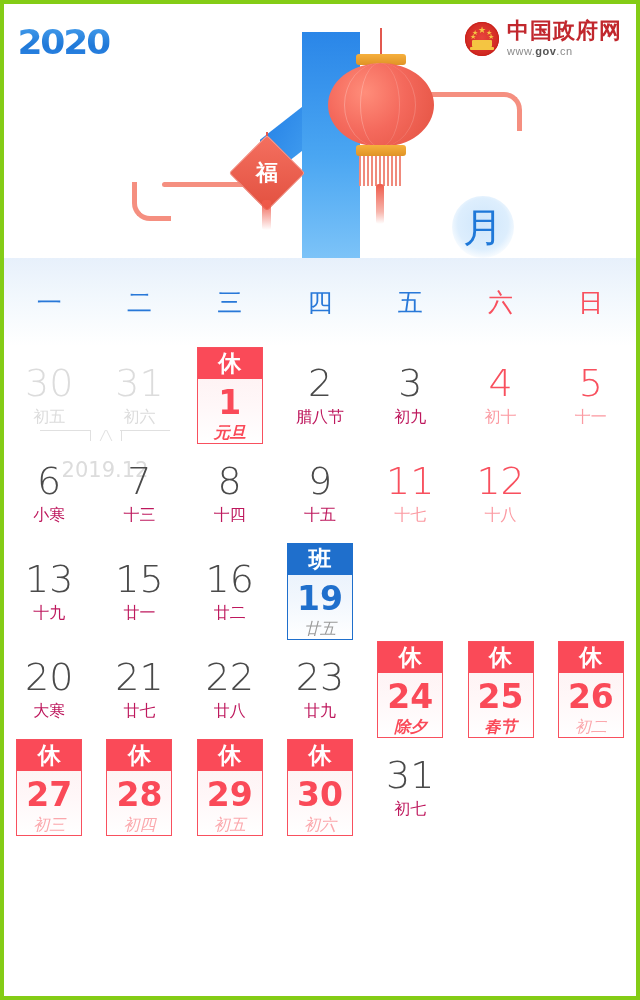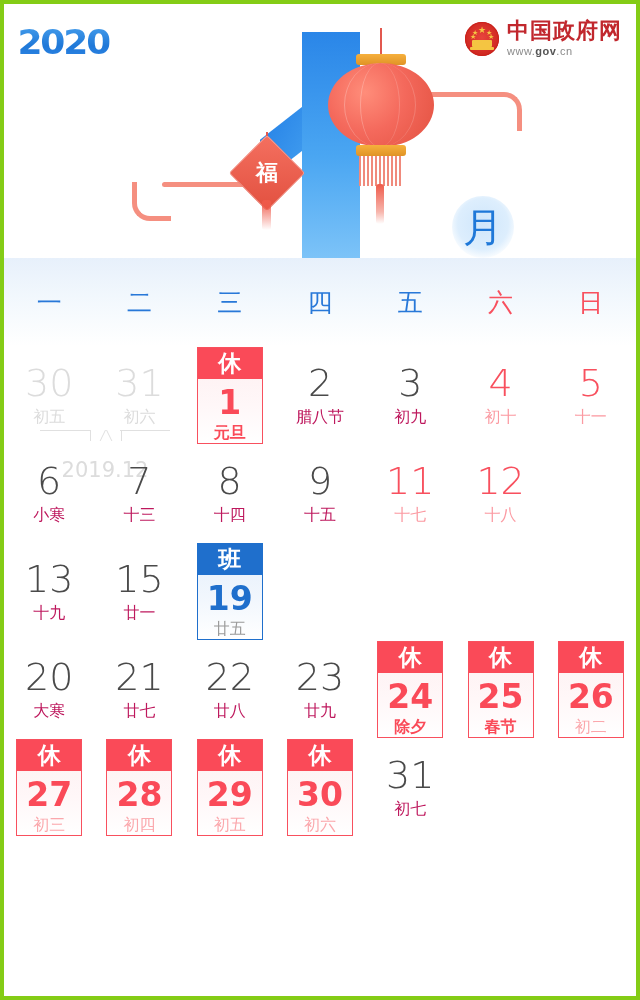--- a/index.html
+++ b/index.html
@@ -163,21 +163,21 @@
     background:linear-gradient(180deg,#fdeff0 0%,#fff7f8 60%,#ffffff 100%);
     display:flex;flex-direction:column;align-items:center;
   }
   .badgecell .tag{
     width:100%;height:32px;background:#fa4a58;color:#fff;
     display:flex;align-items:center;justify-content:center;
     font-size:23px;font-weight:bold;
     font-family:"DejaVu Sans","Liberation Sans",sans-serif;
   }
   .badgecell .num{font-size:33px;line-height:36px;color:#fa4a58;font-weight:bold;margin-top:6px;}
-  .badgecell .lun{font-size:16px;color:#fa4a58;font-weight:bold;margin-top:2px;}
+  .badgecell .lun{font-size:16px;color:#fa4a58;font-weight:bold;margin-top:2px;font-style:italic;}
   .badgecell.soft .lun{color:#fba7ac;font-weight:normal;}
 
   .badgecell.work{
     border-color:#1f6fcc;
     background:linear-gradient(180deg,#e3eefb 0%,#f2f7fd 60%,#ffffff 100%);
   }
   .badgecell.work .tag{background:#1f6fcc;}
   .badgecell.work .num{color:#1f6fcc;}
   .badgecell.work .lun{color:#9b9b9b;font-weight:normal;}
 
@@ -346,20 +346,24 @@
     <div class="grid">
         <div class="cell">
           <div class="num">13</div>
           <div class="lun">十九</div>
         </div>
         <div class="cell">
           <div class="num">15</div>
           <div class="lun">廿一</div>
         </div>
         <div class="cell">
+          <div class="num">16</div>
+          <div class="lun">廿二</div>
+        </div>
+        <div class="cell">
           <div class="badgecell work">
             <div class="tag">班</div>
             <div class="num">19</div>
             <div class="lun">廿五</div>
           </div>
         </div>
       </div>
     <div class="grid">
         <div class="cell">
           <div class="num">20</div>

